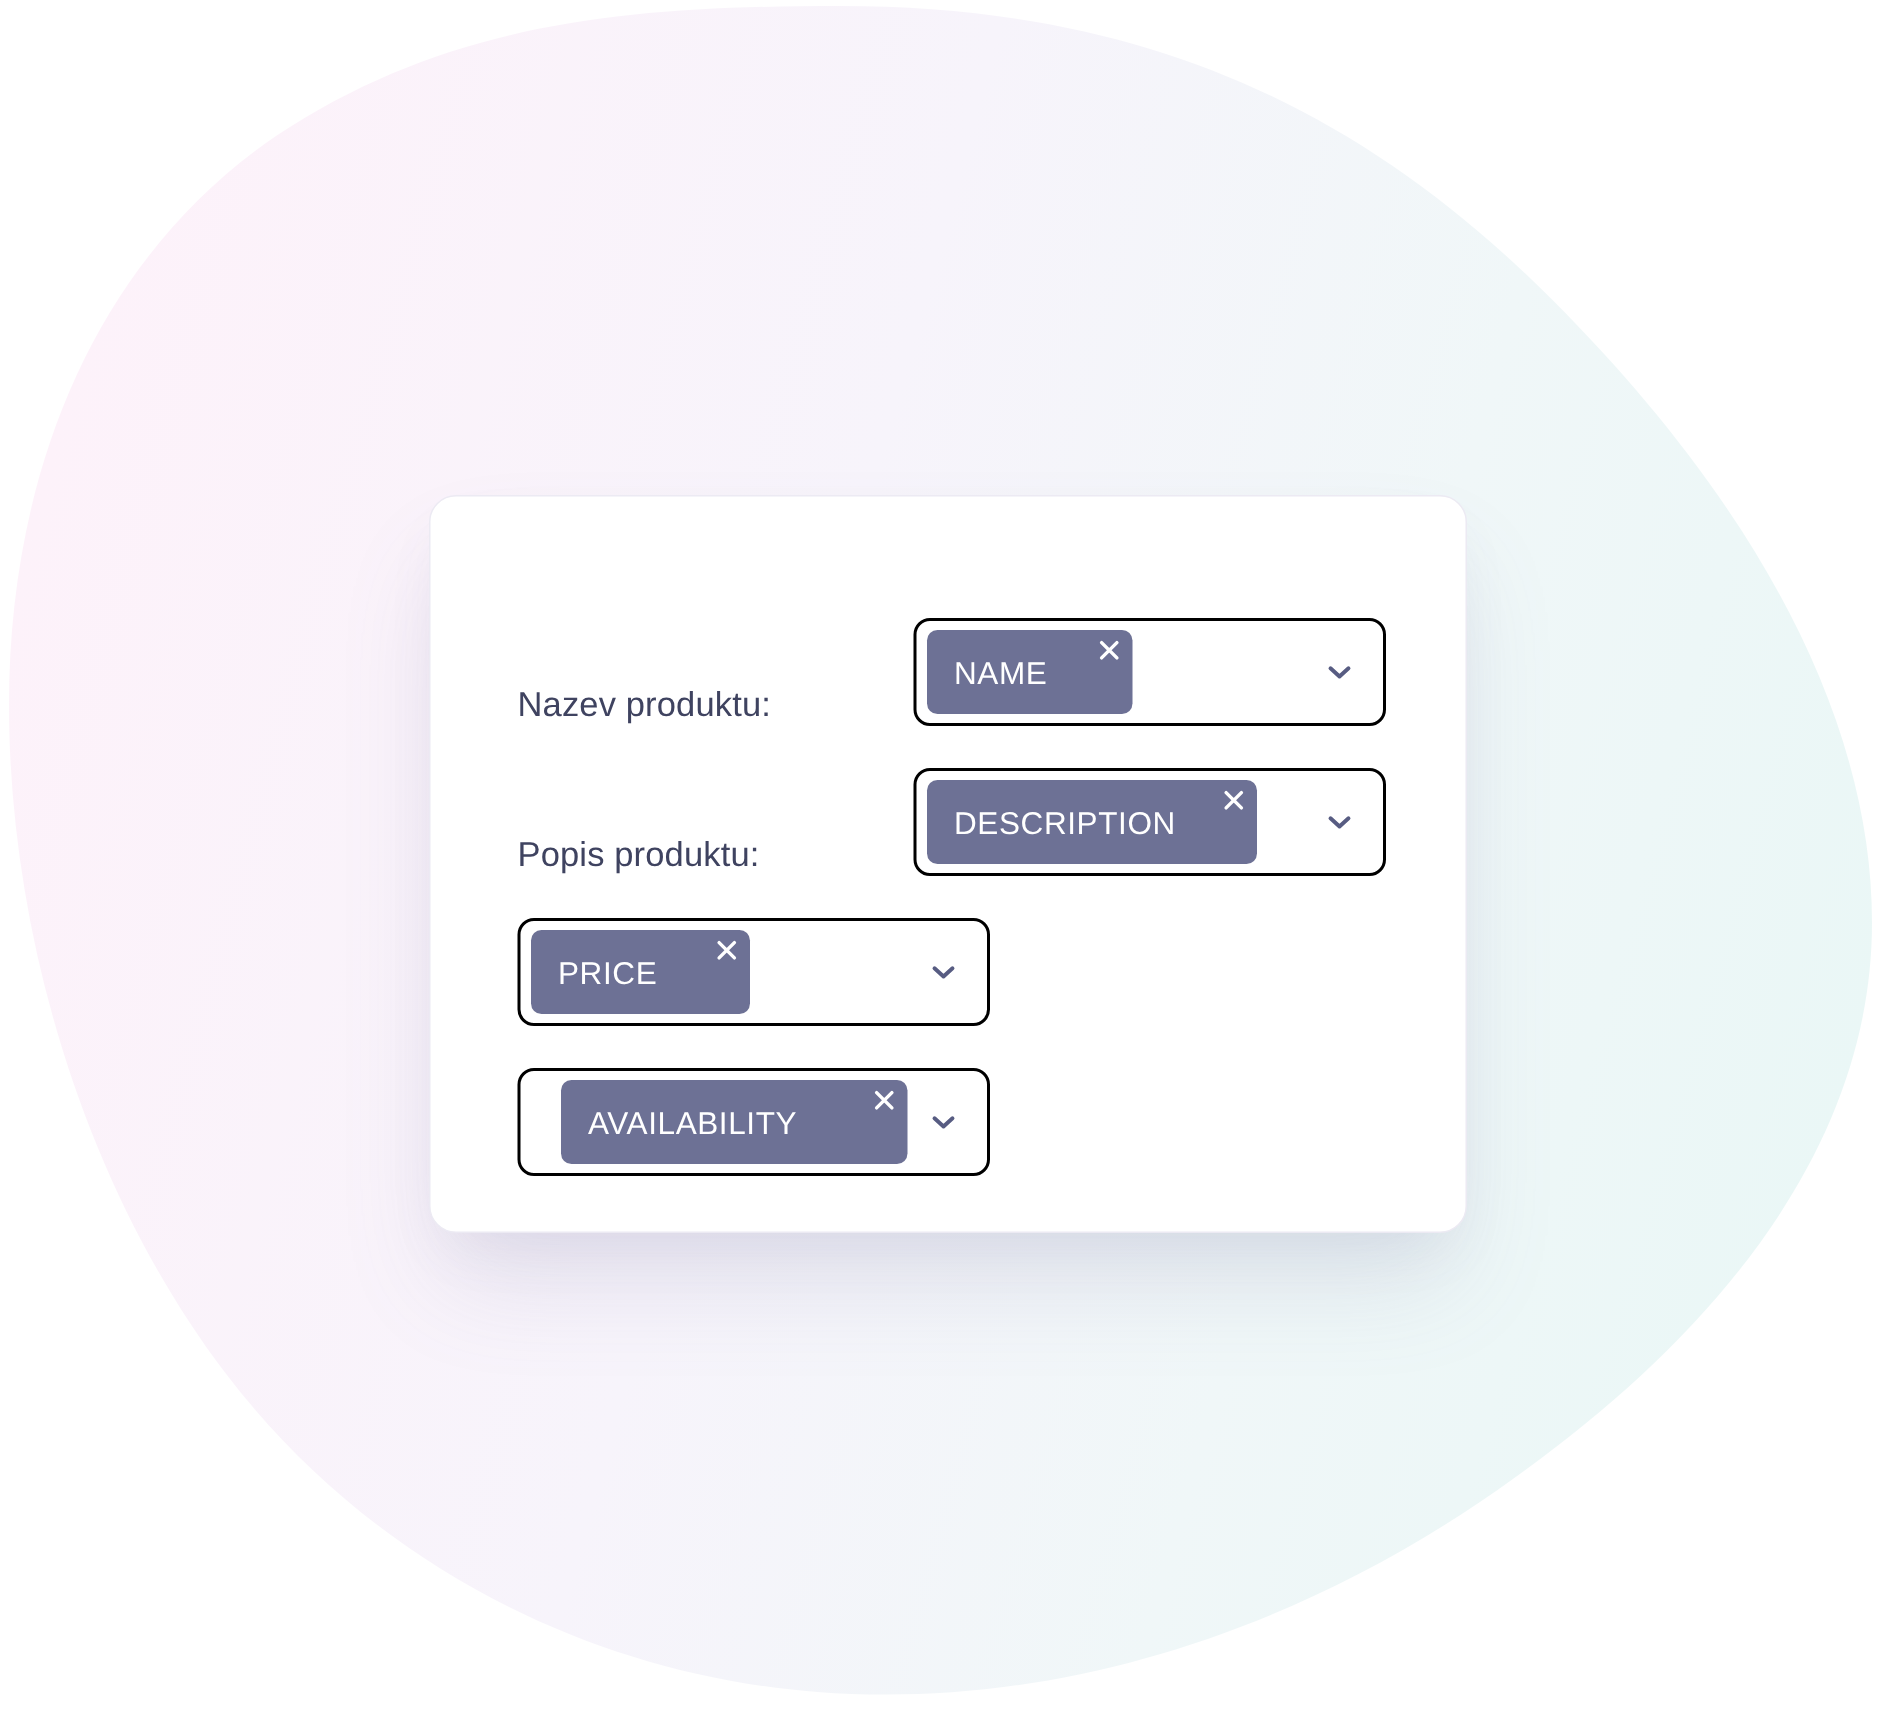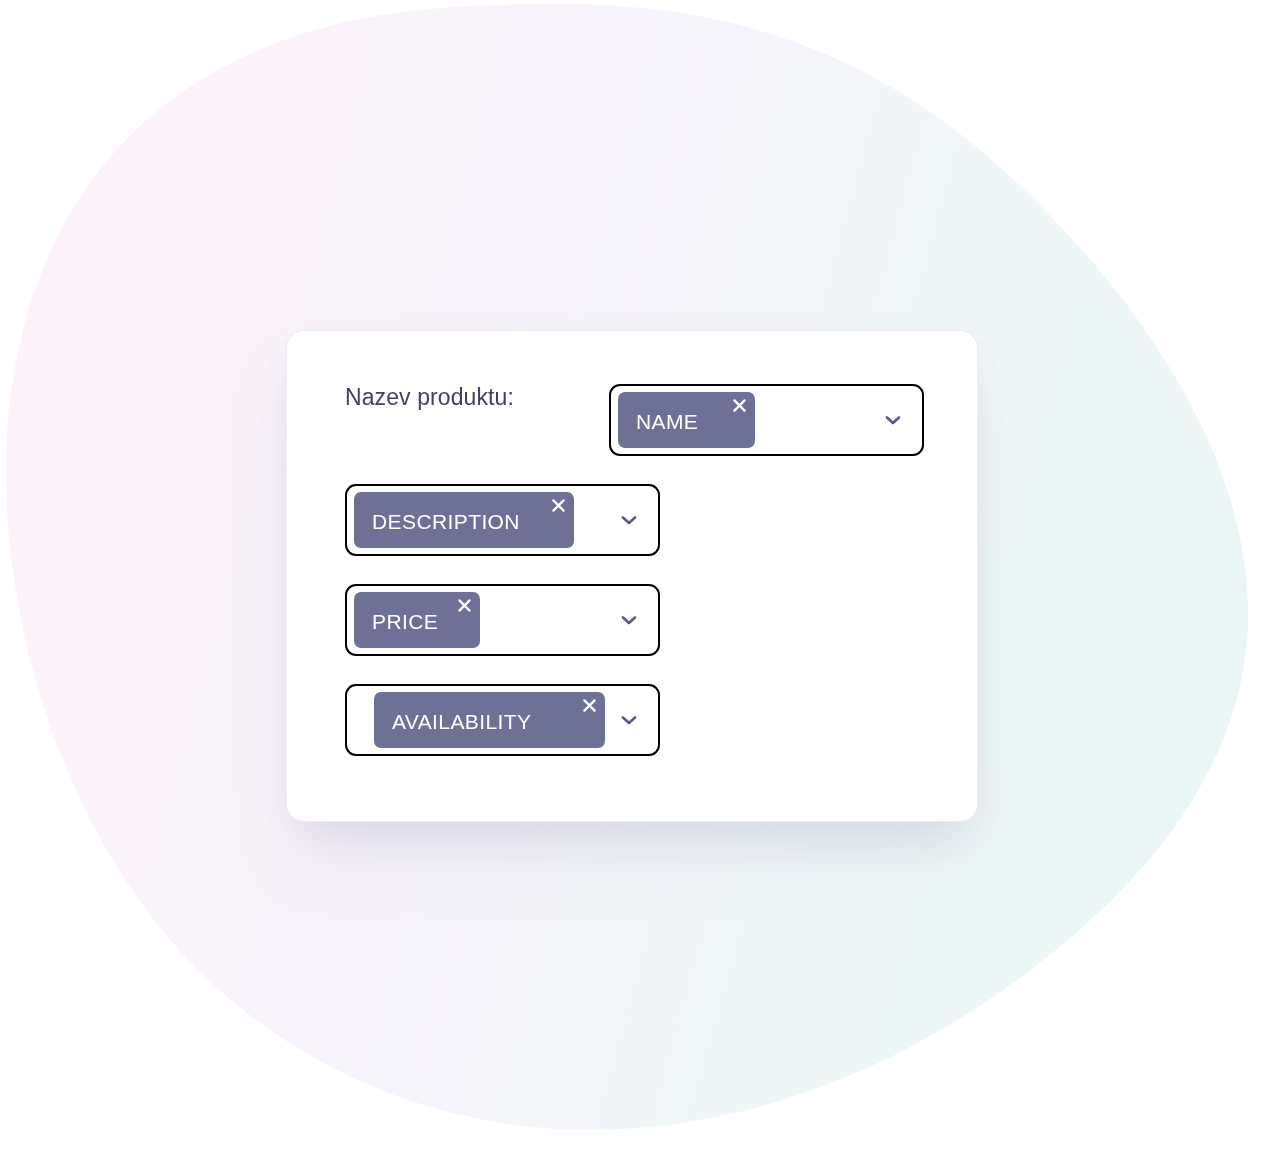--- a/index.html
+++ b/index.html
@@ -45,21 +45,21 @@
     position: absolute;
     left: 0;
     top: 0;
     width: 100%;
     padding-top: 53px;
     box-sizing: border-box;
   }
 
   .field-row {
     display: flex;
-    align-items: flex-start;
+    align-items: flex-end;
     height: 100px;
     padding-left: 58px;
     box-sizing: border-box;
   }
 
   .field-label {
     width: 264px;
     flex: 0 0 264px;
     font-size: 23px;
     color: #3f4360;
@@ -172,40 +172,41 @@
         </div>
         <span class="select-caret">
           <svg width="22" height="22" viewBox="0 0 22 22" aria-hidden="true">
             <path d="M5 8.5 L11 14 L17 8.5" fill="none" stroke="#575c82" stroke-width="2.6" stroke-linecap="round" stroke-linejoin="round"></path>
           </svg>
         </span>
       </div>
     </div>
 
     <div class="field-row">
+      <div class="field-label">Popis produktu:</div>
       <div class="select-control">
         <div class="chip" style="width: 220px;">
           <span class="chip-label">DESCRIPTION</span>
           <span class="chip-remove">
             <svg width="17" height="17" viewBox="0 0 17 17" aria-hidden="true">
               <path d="M3.4 3.4 L13.6 13.6 M13.6 3.4 L3.4 13.6" stroke="#ffffff" stroke-width="2.3" stroke-linecap="round"></path>
             </svg>
           </span>
         </div>
         <span class="select-caret">
           <svg width="22" height="22" viewBox="0 0 22 22" aria-hidden="true">
             <path d="M5 8.5 L11 14 L17 8.5" fill="none" stroke="#575c82" stroke-width="2.6" stroke-linecap="round" stroke-linejoin="round"></path>
           </svg>
         </span>
       </div>
     </div>
 
     <div class="field-row">
       <div class="select-control">
-        <div class="chip" style="width: 126px;">
+        <div class="chip" style="width: 146px;">
           <span class="chip-label">PRICE</span>
           <span class="chip-remove">
             <svg width="17" height="17" viewBox="0 0 17 17" aria-hidden="true">
               <path d="M3.4 3.4 L13.6 13.6 M13.6 3.4 L3.4 13.6" stroke="#ffffff" stroke-width="2.3" stroke-linecap="round"></path>
             </svg>
           </span>
         </div>
         <span class="select-caret">
           <svg width="22" height="22" viewBox="0 0 22 22" aria-hidden="true">
             <path d="M5 8.5 L11 14 L17 8.5" fill="none" stroke="#575c82" stroke-width="2.6" stroke-linecap="round" stroke-linejoin="round"></path>

